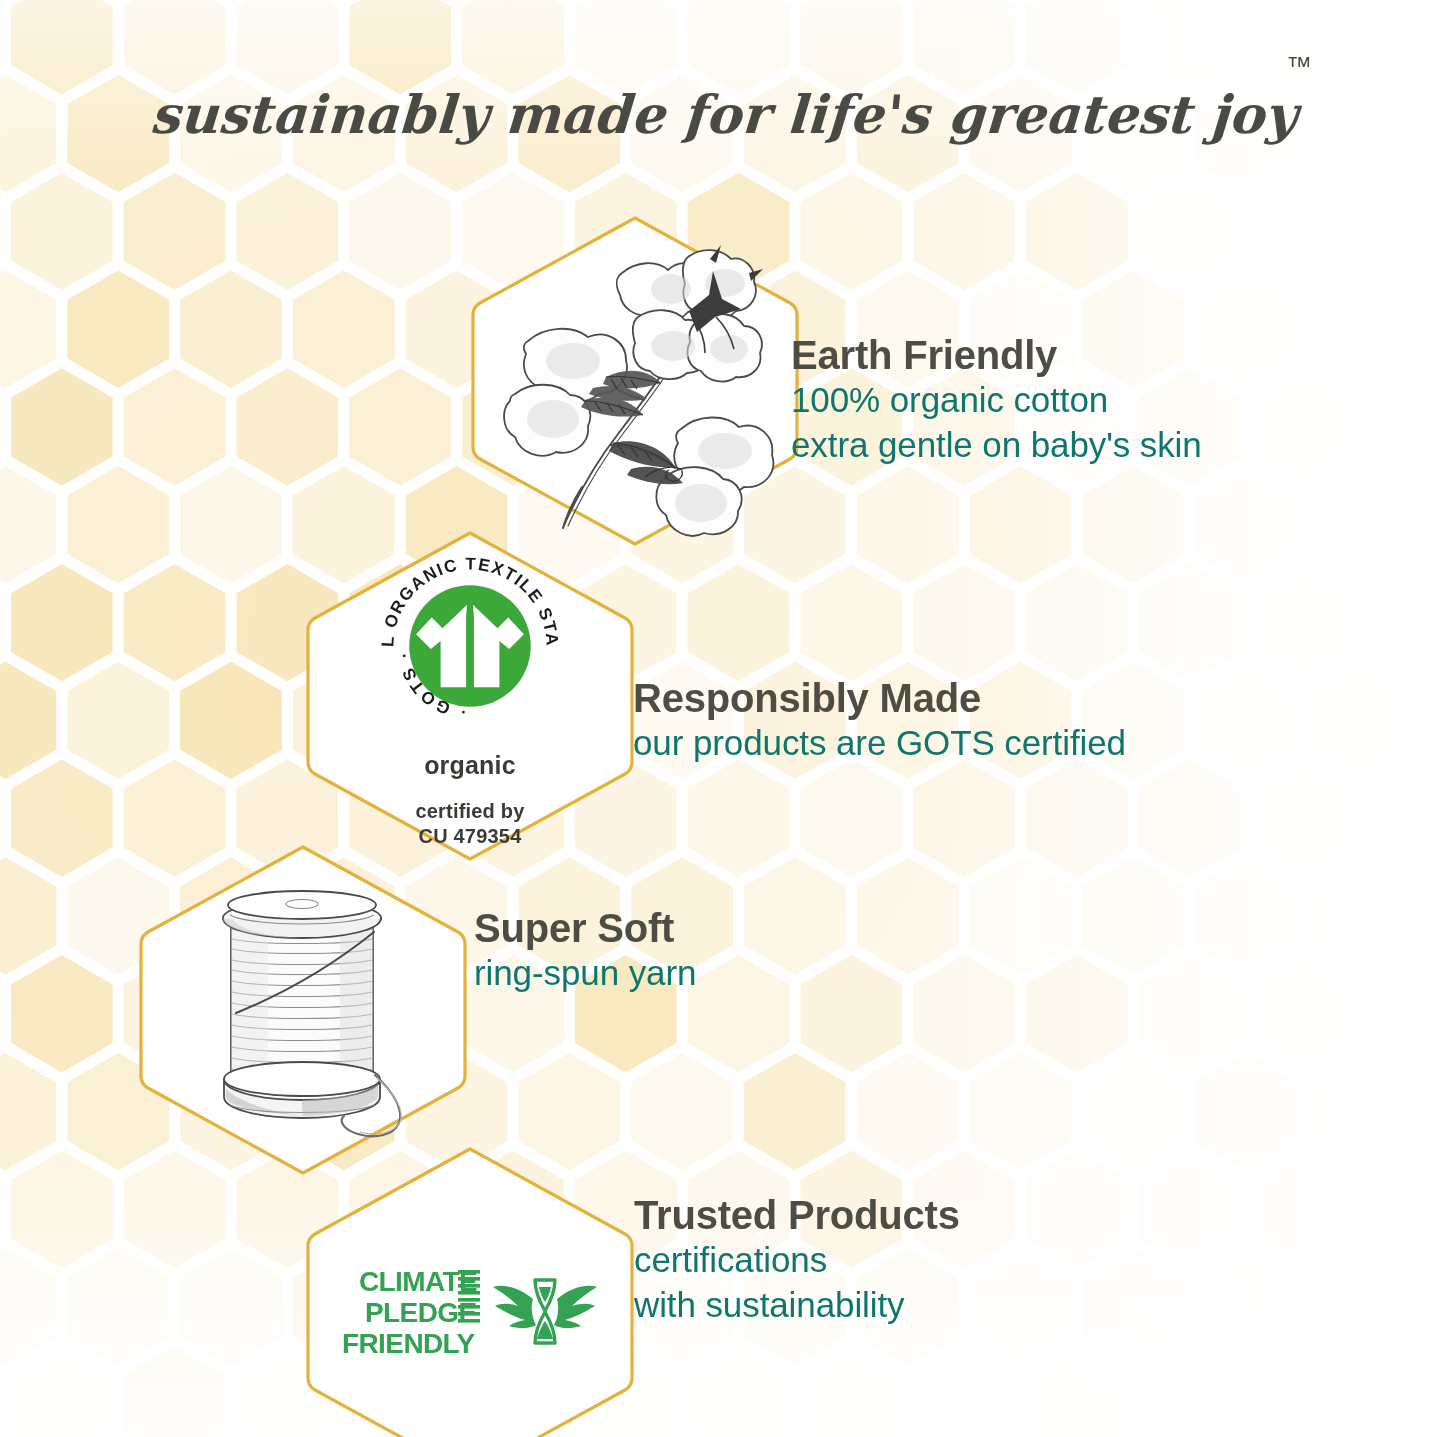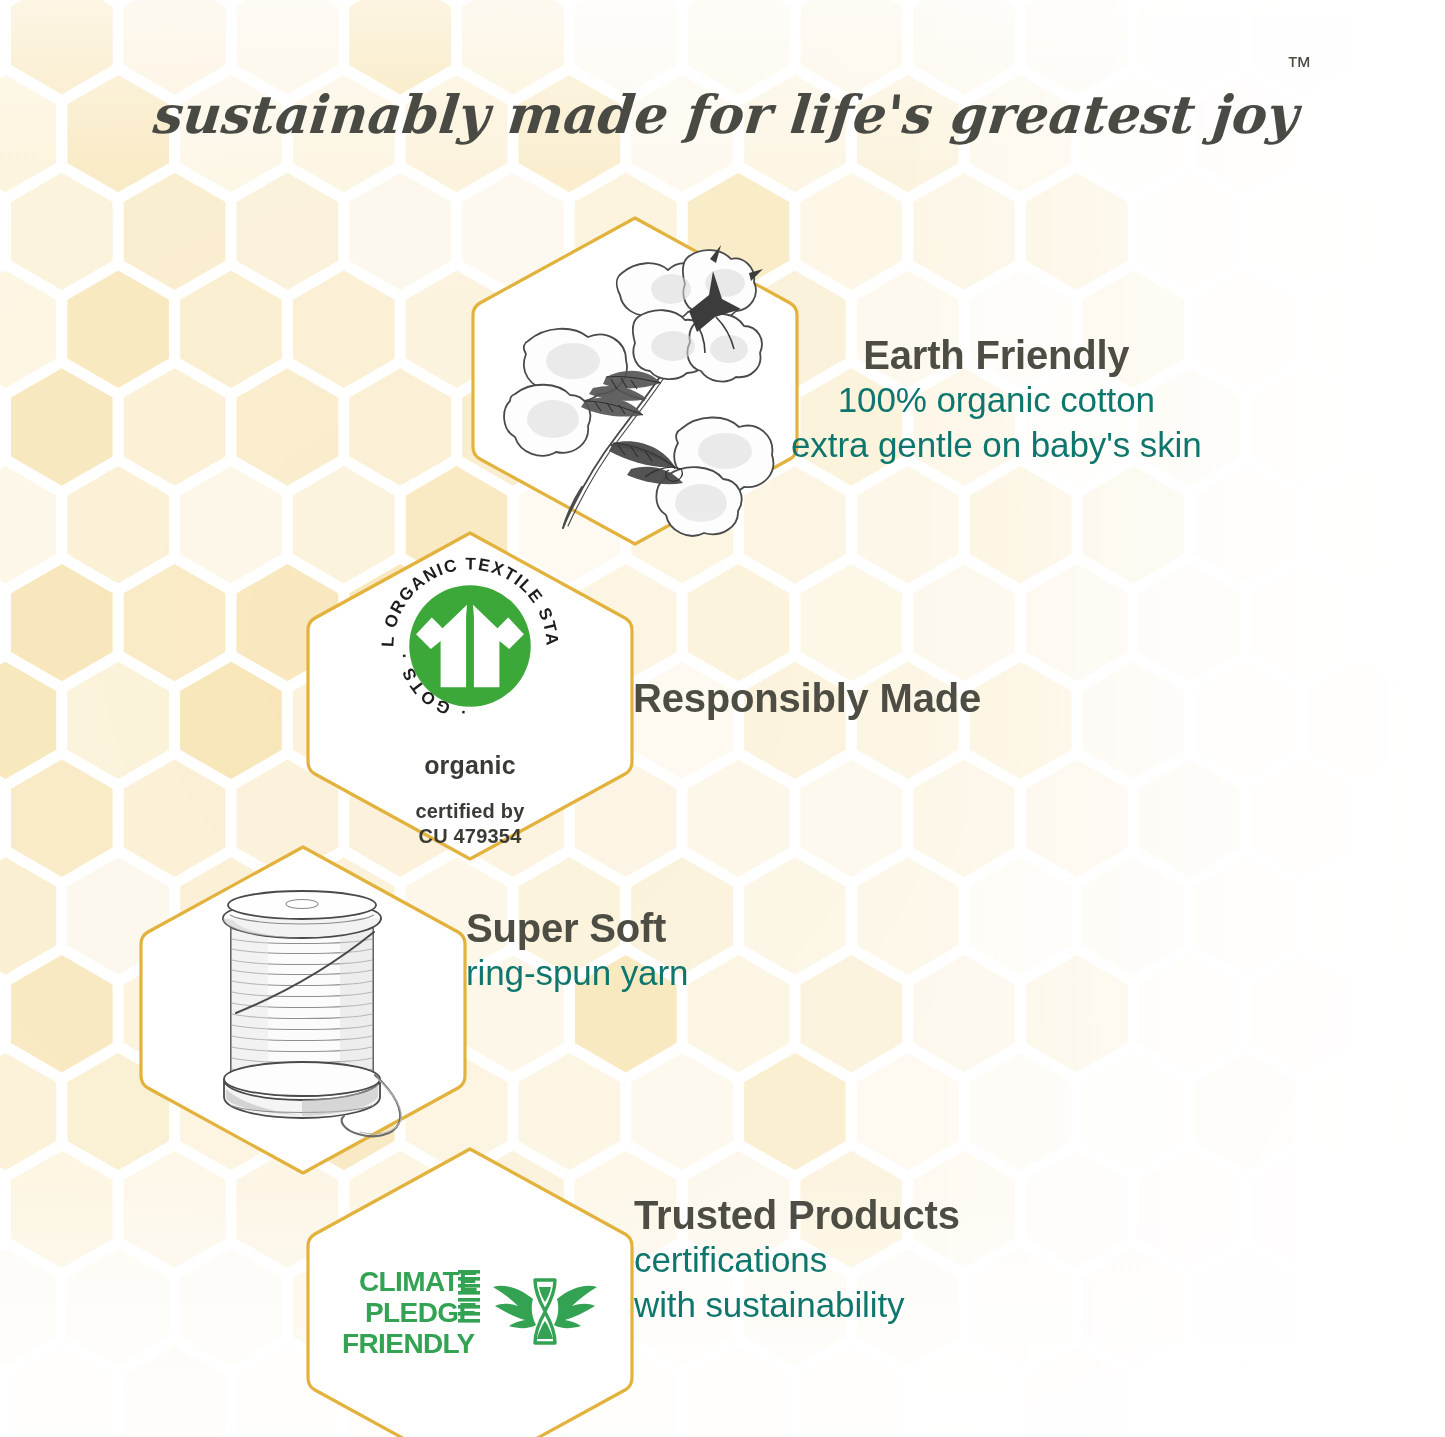--- a/index.html
+++ b/index.html
@@ -91,23 +91,23 @@
   .feature-sub {
     font-family: "Liberation Sans", sans-serif;
     font-weight: normal;
     font-size: 35px;
     color: #0f766e;
     line-height: 1.28;
     letter-spacing: -0.1px;
     white-space: nowrap;
   }
 
-  #text-earth   { left: 791px; top: 332px; text-align: center; }
+  #text-earth   { left: 791px; top: 332px; }
   #text-resp    { left: 633px; top: 675px; }
-  #text-soft    { left: 466px; top: 905px; }
+  #text-soft    { left: 466px; top: 905px; padding-left: 8px; }
   #text-trusted { left: 634px; top: 1192px; }
 
   
   .gots-block {
     display: flex;
     flex-direction: column;
     align-items: center;
     margin-top: 4px;
   }
   .gots-mark { width: 196px; height: 196px; display: block; }
@@ -542,20 +542,21 @@
         <div class="gots-certline">
           <div>certified by</div>
           <div>CU 479354</div>
         </div>
       </div>
     </div>
   </div>
 
   <div class="feature-text" id="text-resp">
     <div class="feature-title">Responsibly Made</div>
+    <div class="feature-sub">our products are GOTS certified</div>
   </div>
 
   <div class="hex-card" id="hex-spool">
     <svg class="hex-shape" viewBox="0 0 334 336" xmlns="http://www.w3.org/2000/svg" aria-hidden="true">
       <path d="M167 5 L322 90 Q329 94 329 102 L329 234 Q329 242 322 246 L167 331 L12 246 Q5 242 5 234 L5 102 Q5 94 12 90 Z" fill="#ffffff" stroke="#e3b23c" stroke-width="3.2" stroke-linejoin="round"></path>
     </svg>
     <div class="hex-inner">
 
       <svg width="250" height="270" viewBox="0 0 250 270" xmlns="http://www.w3.org/2000/svg">
 

